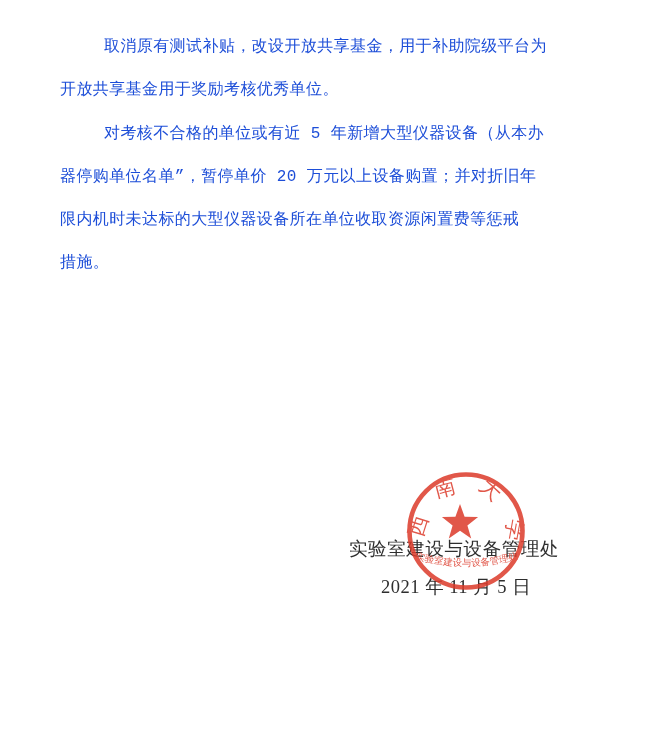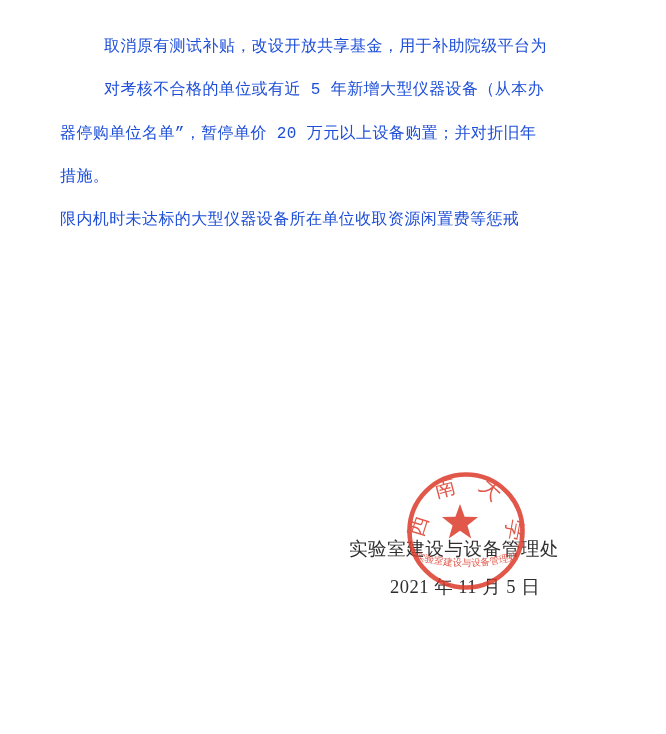--- a/index.html
+++ b/index.html
@@ -34,21 +34,21 @@
     left: 349px;
     top: 536px;
     font-size: 18.5px;
     letter-spacing: 0.6px;
     color: #2e2e2e;
     white-space: nowrap;
     z-index: 1;
   }
   .sig-date {
     position: absolute;
-    left: 390px;
+    left: 381px;
     top: 574px;
     font-size: 18.5px;
     letter-spacing: 0.5px;
     color: #2e2e2e;
     white-space: nowrap;
     z-index: 1;
   }
   .seal {
     position: absolute;
     left: 381px;
@@ -61,27 +61,28 @@
 </style>
 </head>
 <body>
 
 <div class="page">
 
   <div class="content">
 
     <div class="para">
       <div class="line indent">取消原有测试补贴，改设开放共享基金，用于补助院级平台为</div>
+      <div class="line">开放共享基金用于奖励考核优秀单位。</div>
     </div>
 
     <div class="para">
       <div class="line indent">对考核不合格的单位或有近 5 年新增大型仪器设备（从本办</div>
       <div class="line">器停购单位名单”，暂停单价 20 万元以上设备购置；并对折旧年</div>
+      <div class="line">限内机时未达标的大型仪器设备所在单位收取资源闲置费等惩戒</div>
       <div class="line">措施。</div>
-      <div class="line">限内机时未达标的大型仪器设备所在单位收取资源闲置费等惩戒</div>
     </div>
 
 
   </div>
 
   <div class="sig-dept">实验室建设与设备管理处</div>
   <div class="sig-date">2021 年 11 月 5 日</div>
 
   <svg class="seal" viewBox="0 0 170 170" xmlns="http://www.w3.org/2000/svg">
 

